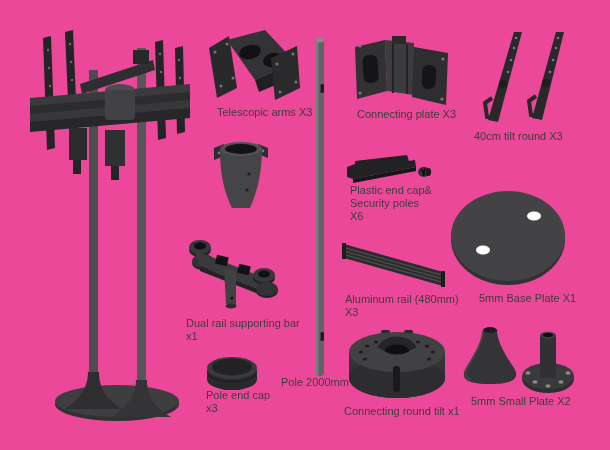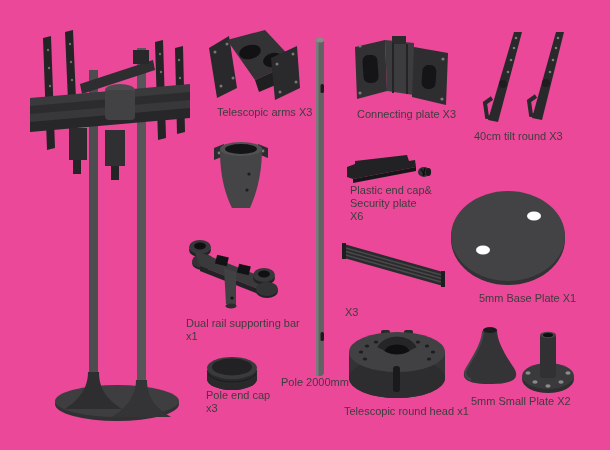--- a/index.html
+++ b/index.html
@@ -162,35 +162,36 @@
   <div class="part" style="left:345px;top:155px;">
     <svg viewBox="0 0 88 32" width="88" height="32">
       <polygon points="2,12 10,9 10,6 62,0 64,6 70,5 71,12 8,24 2,22" fill="#222224"></polygon>
       <polygon points="8,24 71,12 71,16 8,28" fill="#161618"></polygon>
       <ellipse cx="79" cy="17" rx="6" ry="5" fill="#303032"></ellipse>
       <ellipse cx="83.5" cy="17" rx="2.6" ry="4" fill="#1a1a1c"></ellipse>
       <path d="M76,14 l4,6 M80,13 l-2,8" stroke="#0c0c0e" stroke-width="1.2"></path>
     </svg>
   </div>
   <div class="label" style="left:350px;top:184px;">Plastic end cap&amp;</div>
-  <div class="label" style="left:350px;top:197px;">Security plate</div>
+  <div class="label" style="left:350px;top:197px;">Security poles</div>
   <div class="label" style="left:350px;top:210px;">X6</div>
 
   <div class="part" style="left:340px;top:240px;">
     <svg viewBox="0 0 108 56" width="108" height="56">
       <polygon points="4,4 103,32 103,46 4,18" fill="#2b2b2d"></polygon>
       <g stroke="#4a4a4c" stroke-width="1.4">
         <line x1="4" y1="7.5" x2="103" y2="35.5"></line>
         <line x1="4" y1="11" x2="103" y2="39"></line>
         <line x1="4" y1="14.5" x2="103" y2="42.5"></line>
       </g>
       <rect x="2" y="3" width="4" height="16" fill="#1d1d1f"></rect>
       <rect x="101" y="31" width="4" height="16" fill="#1d1d1f"></rect>
     </svg>
   </div>
+  <div class="label" style="left:345px;top:293px;">Aluminum rail (480mm)</div>
   <div class="label" style="left:345px;top:306px;">X3</div>
 
   <div class="part" style="left:450px;top:190px;">
     <svg viewBox="0 0 118 98" width="118" height="98">
       <ellipse cx="58" cy="49" rx="57" ry="46" fill="#323234"></ellipse>
       <ellipse cx="58" cy="46" rx="57" ry="45" fill="#434345"></ellipse>
       <ellipse cx="84" cy="26" rx="7" ry="4.5" fill="#ffffff"></ellipse>
       <ellipse cx="33" cy="60" rx="7" ry="4.5" fill="#ffffff"></ellipse>
     </svg>
   </div>
@@ -247,21 +248,21 @@
           <ellipse cx="22" cy="24" rx="2.2" ry="1.5"></ellipse>
           <ellipse cx="31" cy="20" rx="2.2" ry="1.5"></ellipse>
         <ellipse cx="73" cy="20" rx="2.2" ry="1.5"></ellipse>
           <ellipse cx="82" cy="24" rx="2.2" ry="1.5"></ellipse>
           <ellipse cx="88" cy="30" rx="2.2" ry="1.5"></ellipse>
         <ellipse cx="20" cy="37" rx="2.2" ry="1.5"></ellipse>
           <ellipse cx="84" cy="37" rx="2.2" ry="1.5"></ellipse>
       </g>
     </svg>
   </div>
-  <div class="label" style="left:344px;top:405px;">Telescopic round head x1</div>
+  <div class="label" style="left:344px;top:405px;">Connecting round tilt x1</div>
 
   <div class="part" style="left:462px;top:326px;">
     <svg viewBox="0 0 112 70" width="112" height="70">
       <path d="M21,4 L35,4 C35,16 44,30 52,42 C58,52 52,58 28,58 C4,58 -2,52 4,42 C12,30 21,16 21,4 Z" fill="#343436"></path>
       <ellipse cx="28" cy="4" rx="7" ry="3" fill="#1b1b1d"></ellipse>
       <path d="M21,5 C21,16 12,30 5,42 C2,47 3,51 9,54" fill="none" stroke="#454547" stroke-width="2"></path>
       <ellipse cx="86" cy="53" rx="26" ry="14" fill="#2e2e30"></ellipse>
       <ellipse cx="86" cy="50" rx="26" ry="13" fill="#3a3a3c"></ellipse>
       <rect x="78" y="8" width="16" height="44" rx="3" fill="#313133"></rect>
       <ellipse cx="86" cy="9" rx="8" ry="3.2" fill="#434345"></ellipse>

